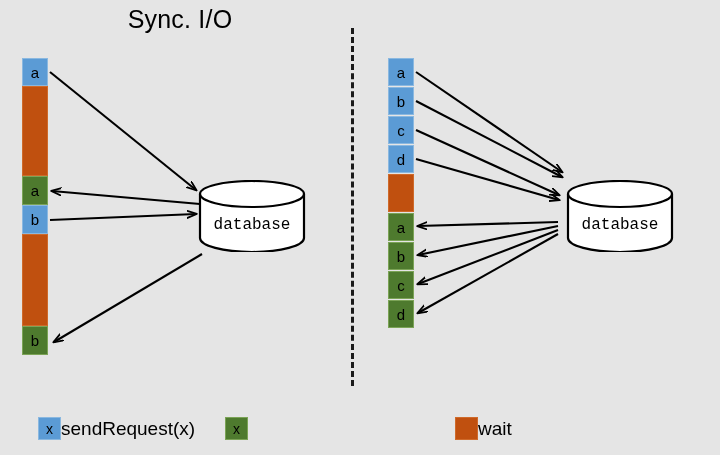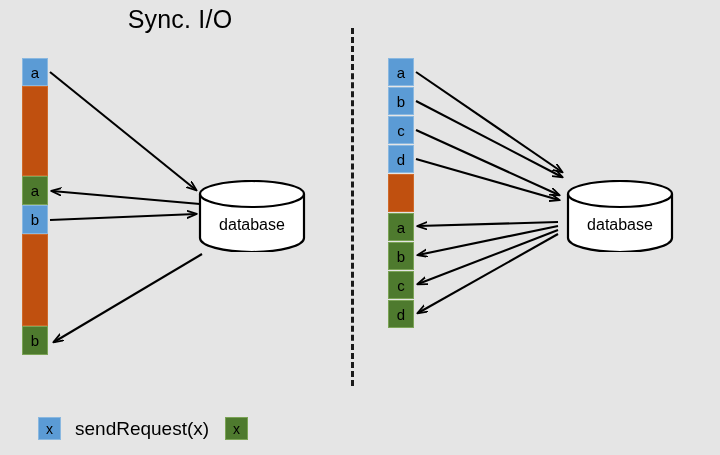--- a/index.html
+++ b/index.html
@@ -70,20 +70,21 @@
   .db {
     position: absolute;
   }
   .db-label {
     position: absolute;
     width: 100%;
     text-align: center;
     font-size: 16px;
     color: #000000;
     pointer-events: none;
+    font-family: Liberation Mono, monospace;
   }
 
   svg.arrows {
     position: absolute;
     left: 0;
     top: 0;
     width: 720px;
     height: 455px;
     pointer-events: none;
   }
@@ -108,21 +109,20 @@
     align-items: center;
     justify-content: center;
     font-size: 14px;
     color: #000000;
     line-height: 1;
   }
   .legend-swatch.send { background: #5b9bd5; border: 1px solid #8ab8e0; }
   .legend-swatch.recv { background: #4e7a2e; border: 1px solid #7ba356; }
   .legend-swatch.wait { background: #c0500f; border: 1px solid #cf6a2a; }
   .legend-text {
-    margin-left: 14px;
     font-size: 19px;
     color: #000000;
     white-space: nowrap;
   }
   #legend-send { left: 38px;  top: 5px; }
   #legend-recv { left: 225px; top: 5px; }
   #legend-wait { left: 455px; top: 5px; }
 </style>
 </head>
 <body>
@@ -202,15 +202,19 @@
   </div>
 
   <div class="legend">
     <div class="legend-item" id="legend-send">
       <div class="legend-swatch send">x</div>
       <div class="legend-text">sendRequest(x)</div>
     </div>
     <div class="legend-item" id="legend-recv">
       <div class="legend-swatch recv">x</div>
     </div>
+    <div class="legend-item" id="legend-wait">
+      <div class="legend-swatch wait"></div>
+      <div class="legend-text">wait</div>
+    </div>
   </div>
 
 </div>
 
 </body></html>

